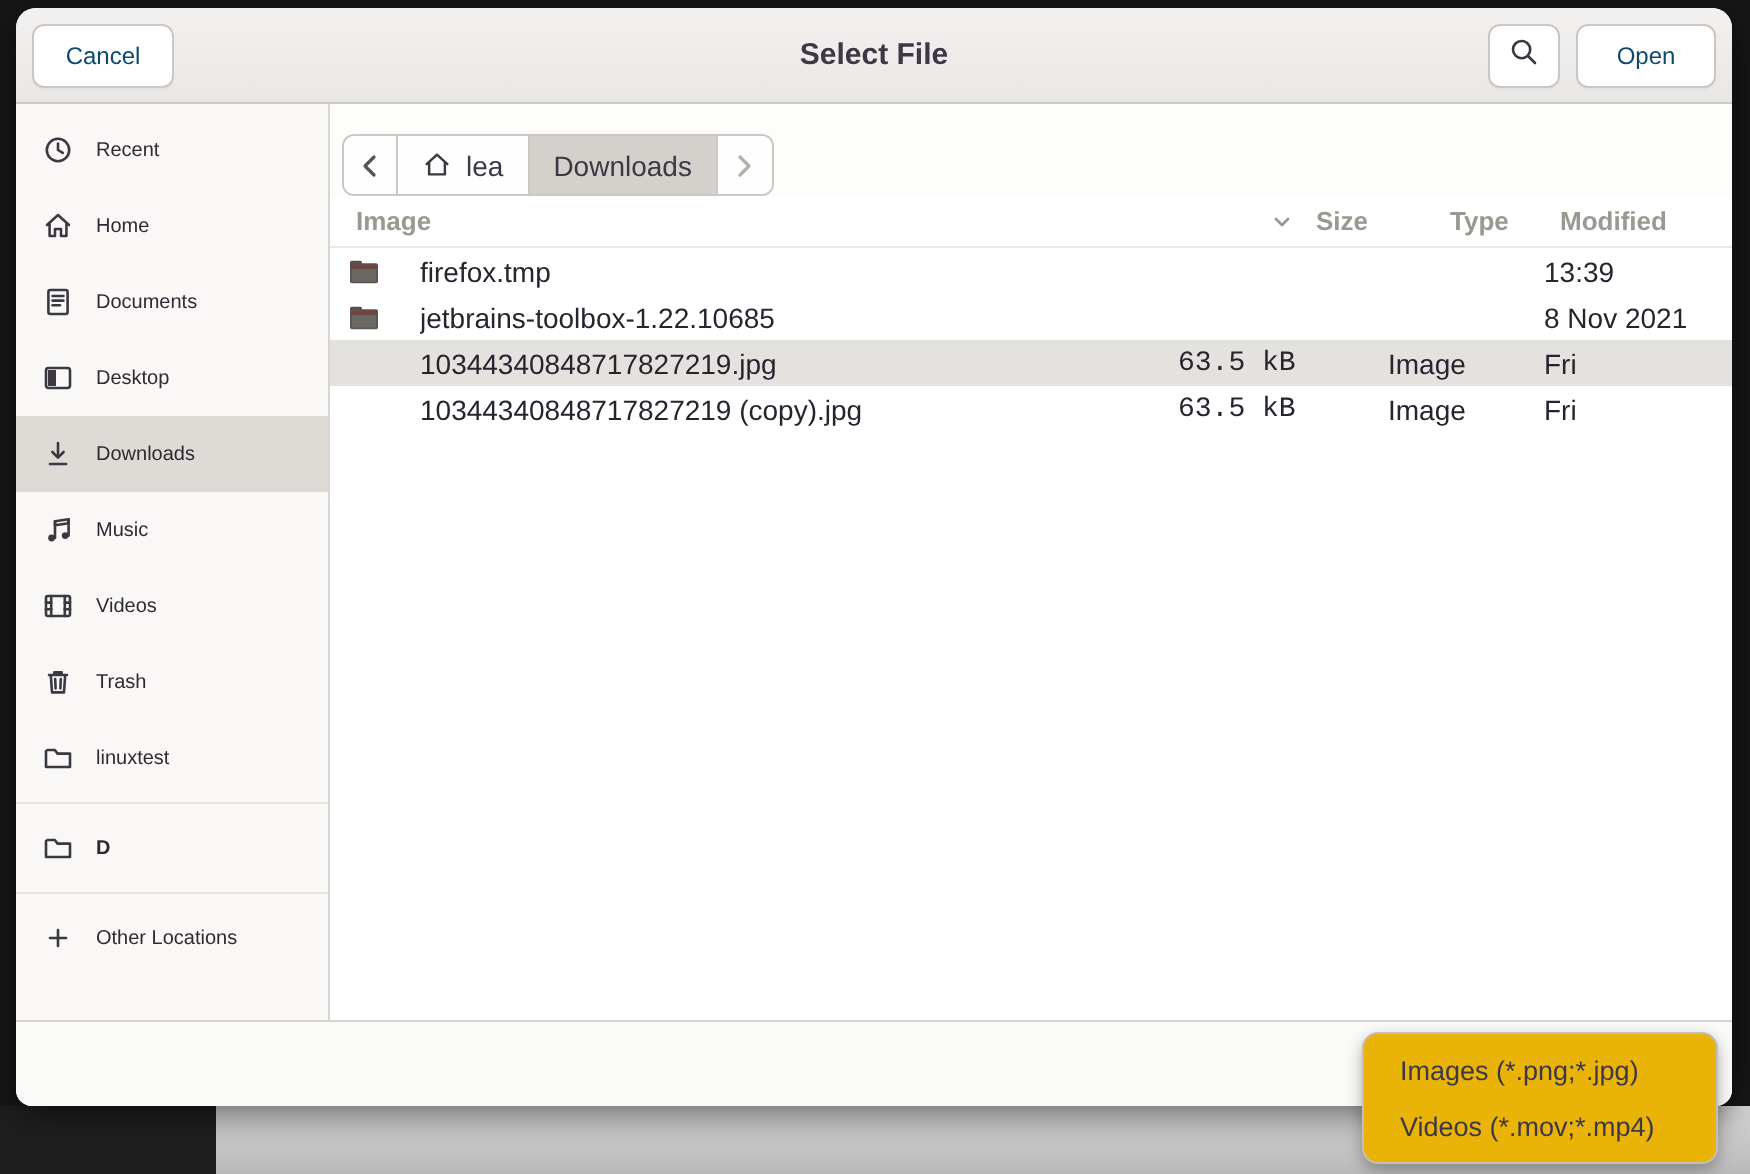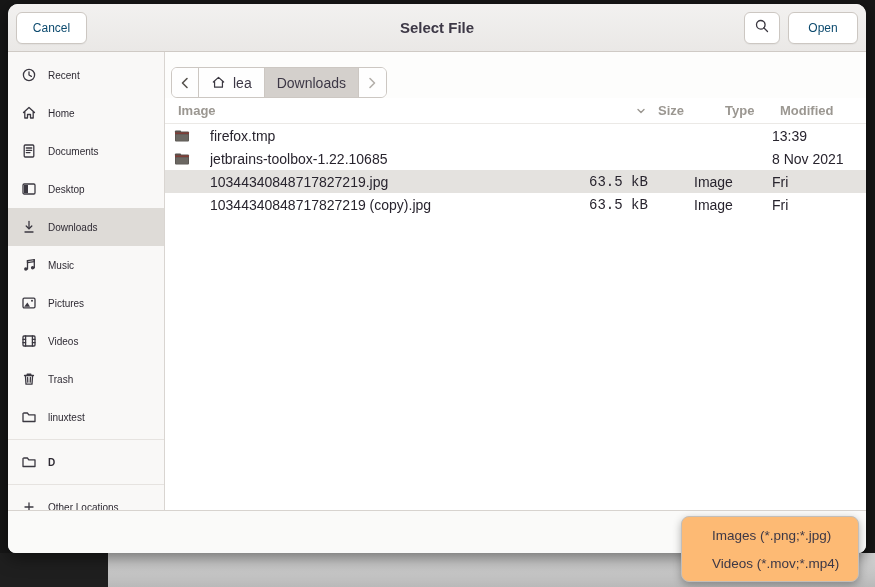--- a/index.html
+++ b/index.html
@@ -117,22 +117,22 @@
   }
 
   
   .bottombar {
     height:43px; flex:none; background:#fafaf9; border-top:1px solid #d7d3cf;
   }
 
   
   .filter-popup {
     position:absolute; left:681px; top:516px; width:178px;
-    background:#fdba74; border:1px solid #c3beb9; border-radius:8px;
-    box-shadow:0 3px 8px rgba(0,0,0,.3); padding:4px 16px; z-index:10;
+    background:#eab308; border:1px solid #c3beb9; border-radius:8px;
+    box-shadow:0 3px 8px rgba(0,0,0,.3); padding:4px 4px; z-index:10;
   }
   .filter-item {
     height:28px; display:flex; align-items:center; padding-left:14px;
     font-size:13.5px; color:#3d3846; cursor:pointer; white-space:nowrap;
   }
 
   .ic { stroke:#3b3841; stroke-width:1.3; fill:none; stroke-linecap:round; stroke-linejoin:round; }
 </style>
 </head>
 <body>
@@ -215,30 +215,20 @@
               <line class="ic" x1="6.5" y1="12" x2="6.5" y2="3.6"></line>
               <line class="ic" x1="13.3" y1="10.8" x2="13.3" y2="2.6"></line>
               <path class="ic" d="M6.5 3.6 L13.3 2.6 L13.3 4.6 L6.5 5.6 Z" fill="#3b3841"></path>
             </svg>
         </span>
         <span>Music</span>
       </div>
       <div class="side-item">
         <span class="side-icon">
           <svg viewBox="0 0 16 16">
-              <rect class="ic" x="2" y="3.2" width="12" height="9.6" rx="1.2"></rect>
-              <circle cx="11" cy="5.8" r="1" fill="#3b3841"></circle>
-              <path d="M3.2 11.8 L6.4 7.6 L9 11.8 Z" fill="#3b3841"></path>
-            </svg>
-        </span>
-        <span>Pictures</span>
-      </div>
-      <div class="side-item">
-        <span class="side-icon">
-          <svg viewBox="0 0 16 16">
               <rect class="ic" x="2" y="3" width="12" height="10" rx="1"></rect>
               <line class="ic" x1="4.6" y1="3" x2="4.6" y2="13"></line>
               <line class="ic" x1="11.4" y1="3" x2="11.4" y2="13"></line>
               <line class="ic" x1="2" y1="6.3" x2="4.6" y2="6.3"></line>
               <line class="ic" x1="2" y1="9.6" x2="4.6" y2="9.6"></line>
               <line class="ic" x1="11.4" y1="6.3" x2="14" y2="6.3"></line>
               <line class="ic" x1="11.4" y1="9.6" x2="14" y2="9.6"></line>
             </svg>
         </span>
         <span>Videos</span>

